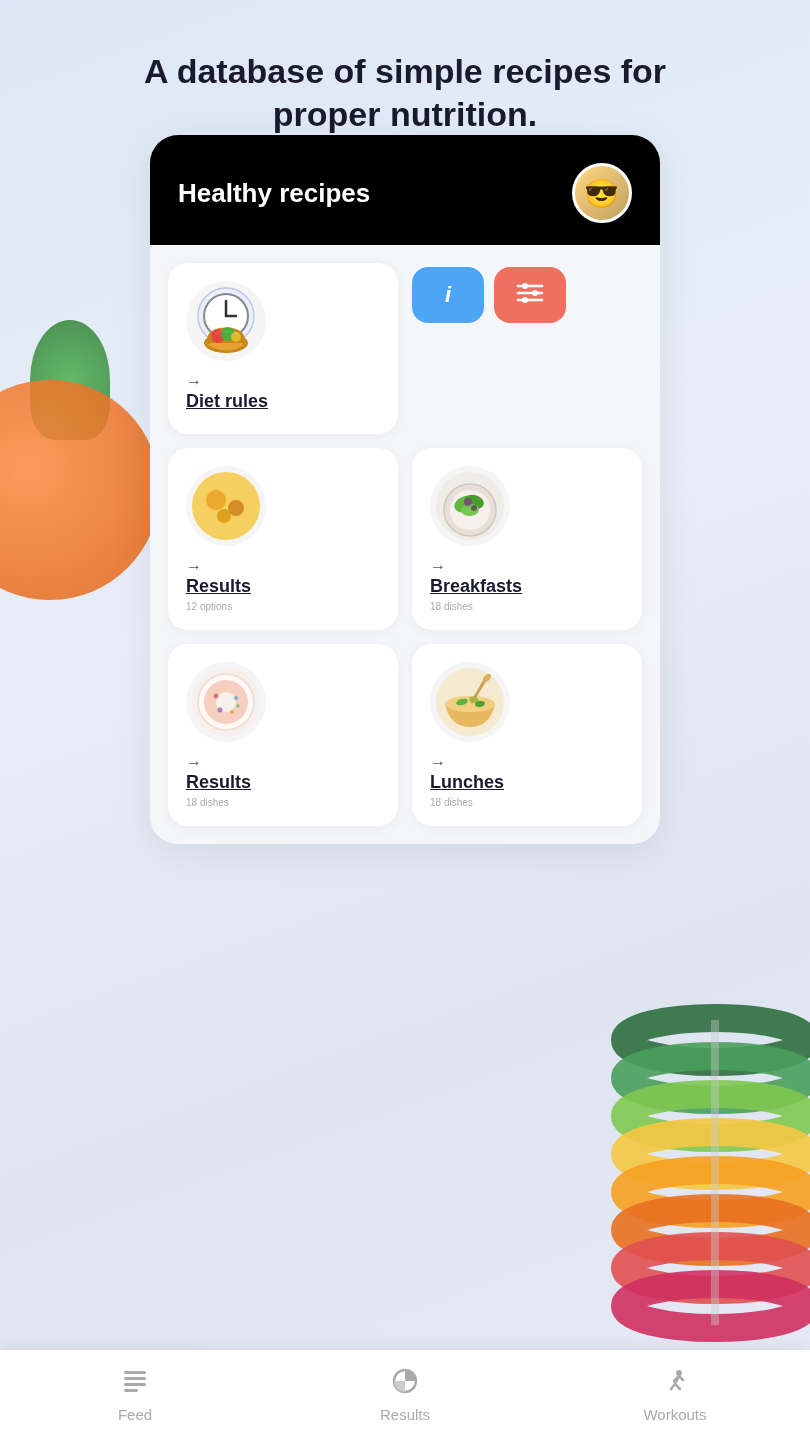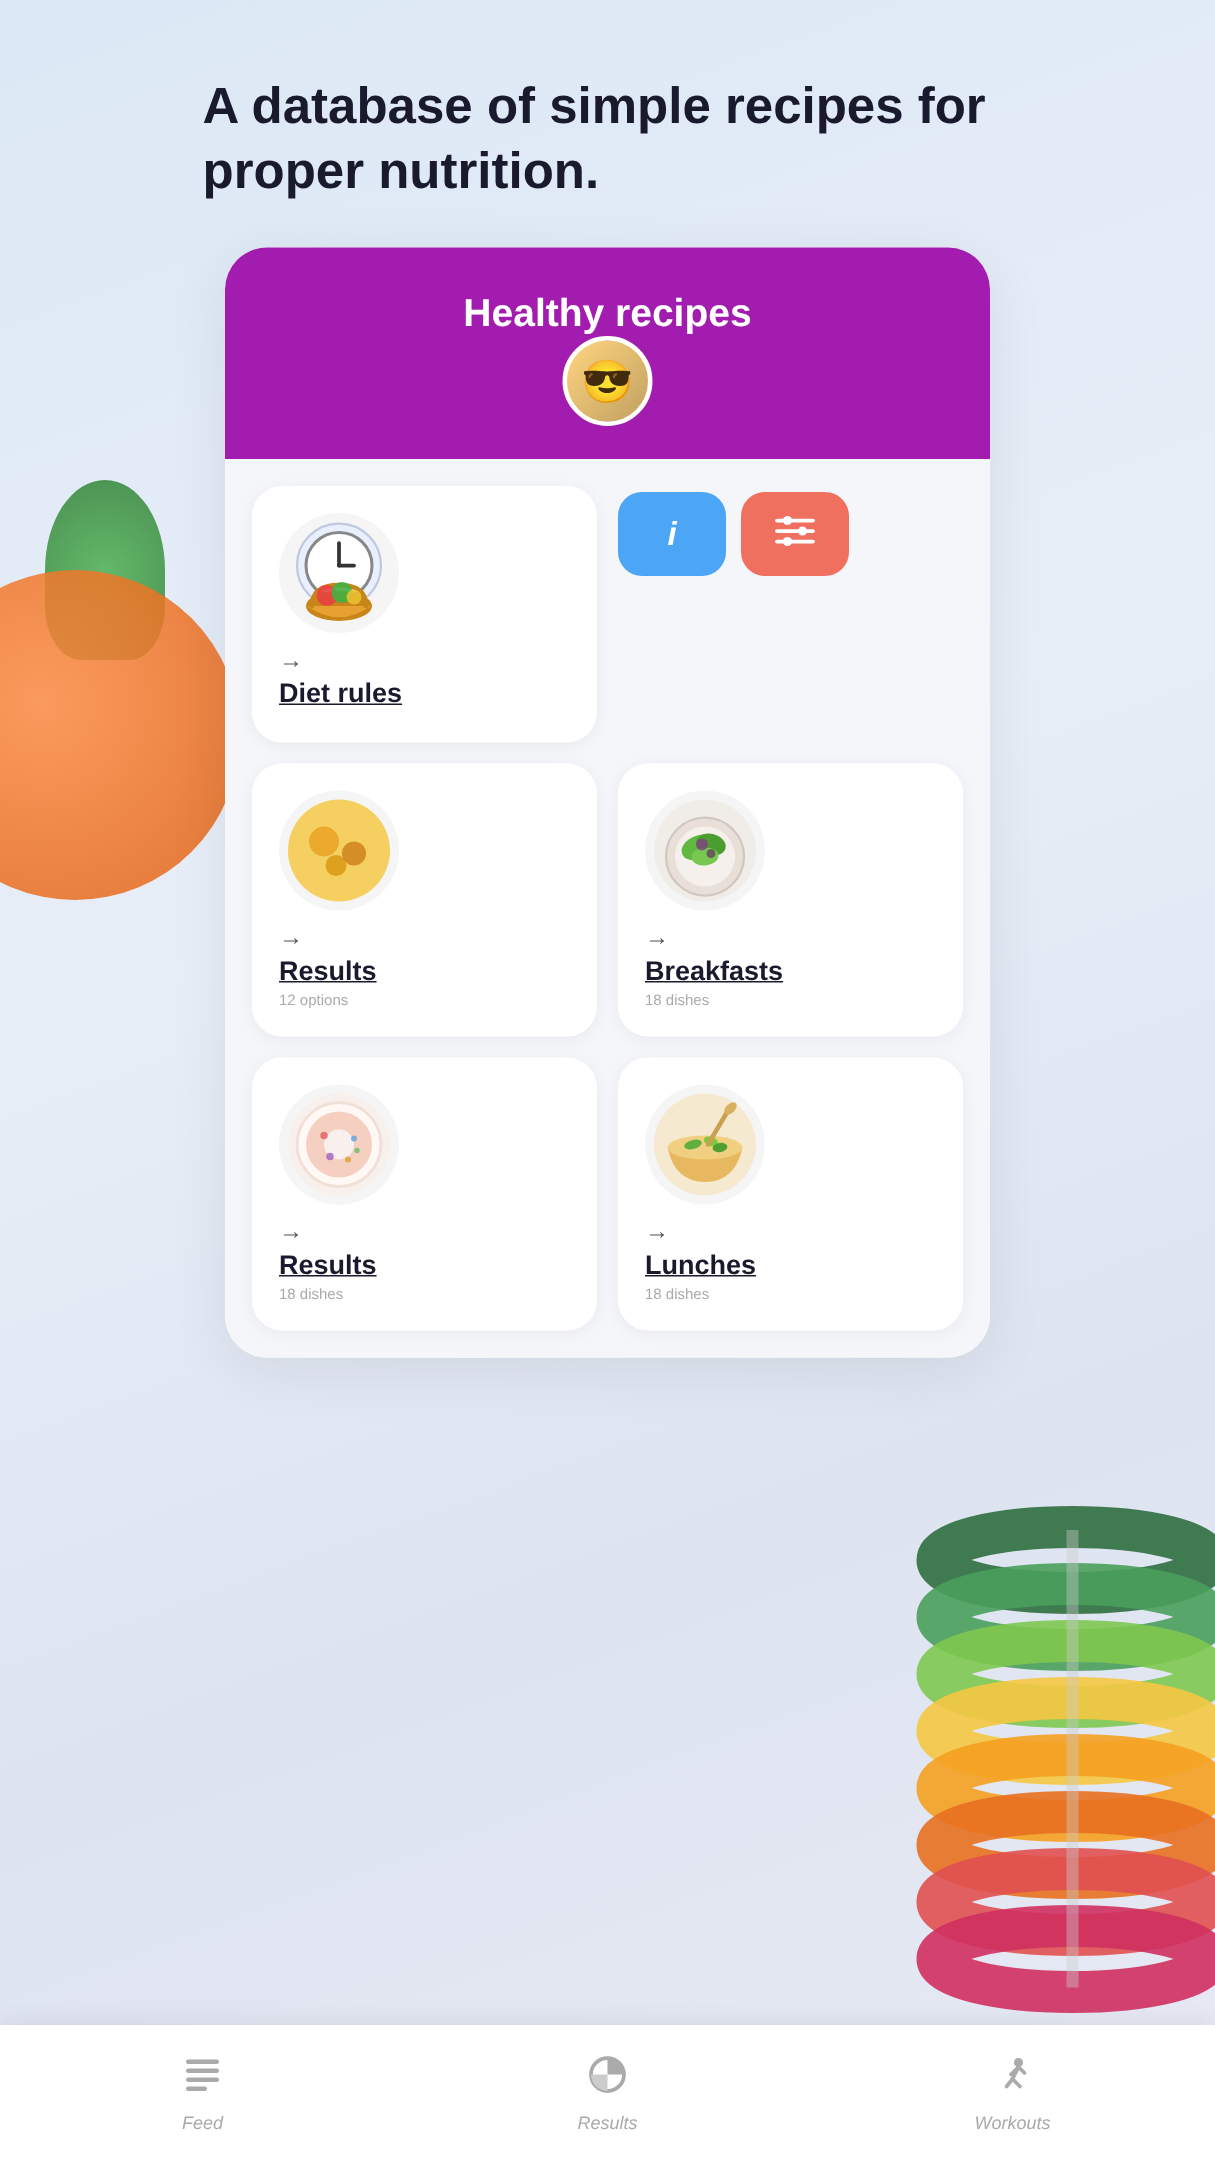--- a/index.html
+++ b/index.html
@@ -50,44 +50,43 @@
       display: flex;
       flex-direction: column;
       align-items: center;
       padding-top: 50px;
     }
 
     .page-title {
       font-size: 34px;
       font-weight: 800;
       color: #1a1a2e;
+      text-align: center;
       max-width: 600px;
       line-height: 1.25;
-      margin-bottom: 30px;
       padding: 0 30px;
     }
 
     
     .main-card {
       width: 510px;
       background: white;
       border-radius: 28px;
       overflow: visible;
       box-shadow: 0 8px 40px rgba(0,0,0,0.08);
     }
 
     .card-header {
-      background: #a21caf;
+      background: #000000;
       border-radius: 28px 28px 0 0;
       padding: 28px 28px 22px 28px;
       display: flex;
       align-items: center;
       justify-content: space-between;
       position: relative;
-      flex-direction: column;
     }
 
     .card-header-title {
       font-size: 26px;
       font-weight: 700;
       color: white;
     }
 
     .avatar {
       width: 60px;
@@ -236,23 +235,22 @@
       gap: 4px;
       cursor: pointer;
       flex: 1;
     }
 
     .nav-icon {
       font-size: 26px;
     }
 
     .nav-label {
-      font-size: 12px;
+      font-size: 15px;
       color: #aaa;
-      font-style: italic;
     }
 
     .nav-item.active .nav-label {
       color: #f07060;
       font-weight: 600;
     }
   </style>
 </head>
 <body>
 

